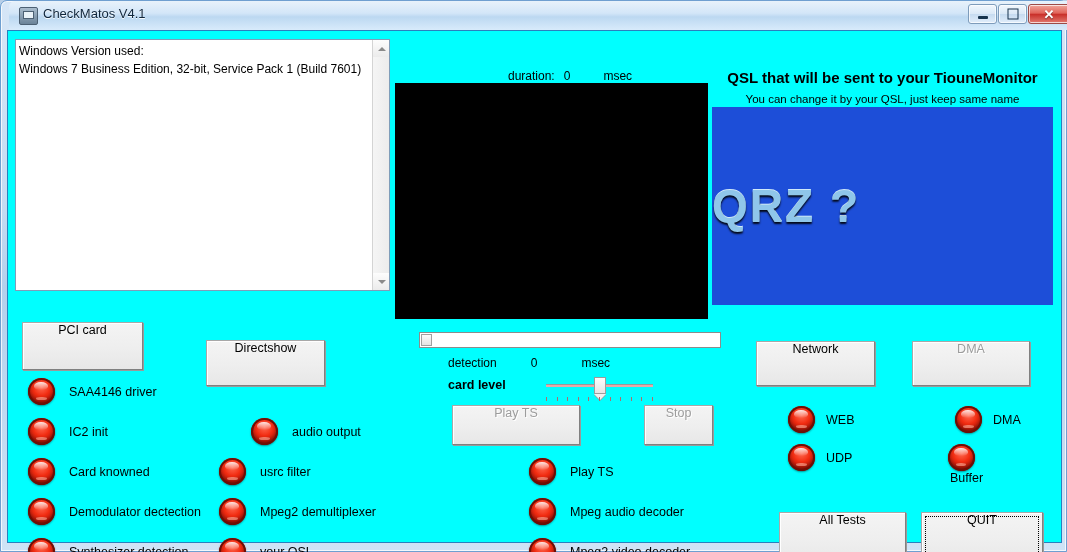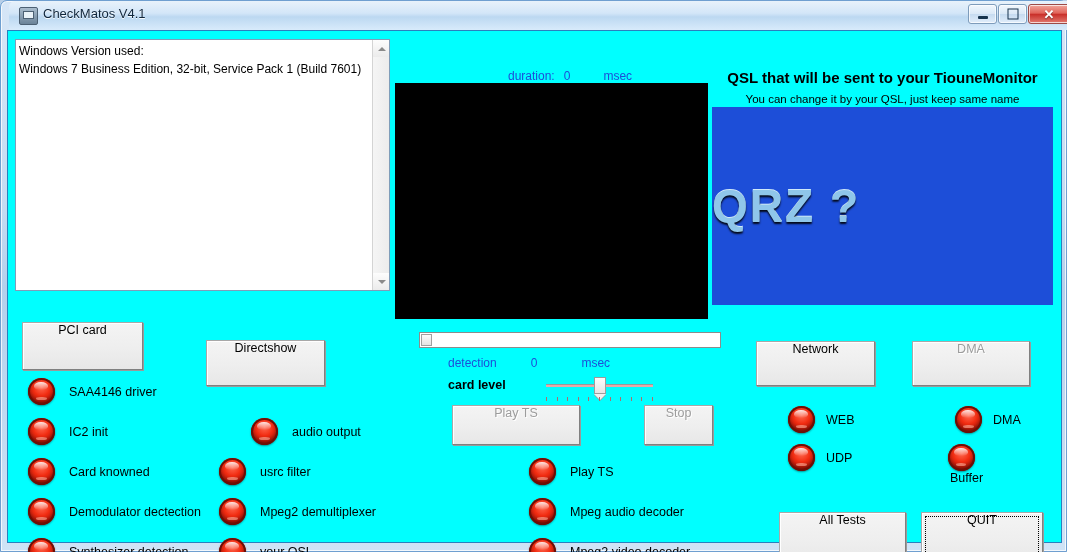--- a/index.html
+++ b/index.html
@@ -88,21 +88,21 @@
     position:absolute;left:704px;top:76px;width:341px;height:198px;background:#1d4ed8;
     display:flex;align-items:center;
   }
   #qsl-text{
     font-size:46px;font-weight:bold;color:#8fc6ea;letter-spacing:2px;
     font-family:"Liberation Sans",sans-serif;
     text-shadow:0 2px 2px rgba(0,0,0,.9), 0 -1px 0 #cfe9fa;
   }
 
   
-  .lbl{position:absolute;font-size:12px;color:#1d4ed8;white-space:nowrap;}
+  .lbl{position:absolute;font-size:12px;color:#000000;white-space:nowrap;}
   #duration-row{position:absolute;left:500px;top:38px;}
   #duration-row span{display:inline-block;}
   #dur-val{min-width:18px;text-align:center;}
   #dur-unit{margin-left:24px;}
 
   #qsl-title{position:absolute;left:704px;top:38px;width:341px;text-align:center;
     font-size:15px;font-weight:bold;color:#000;}
   #qsl-sub{position:absolute;left:704px;top:62px;width:341px;text-align:center;
     font-size:11.5px;color:#000;}
 

